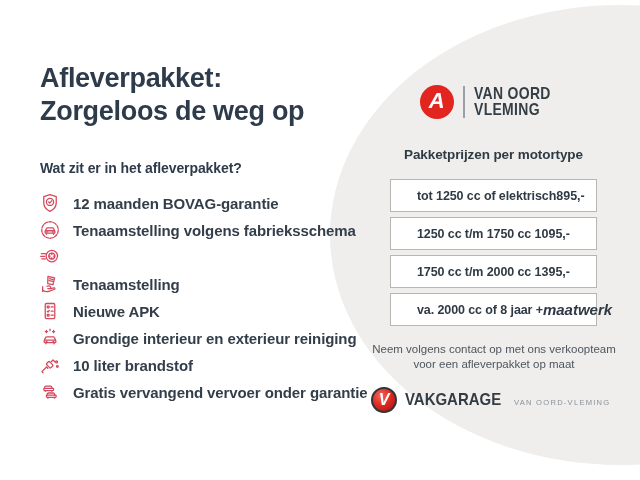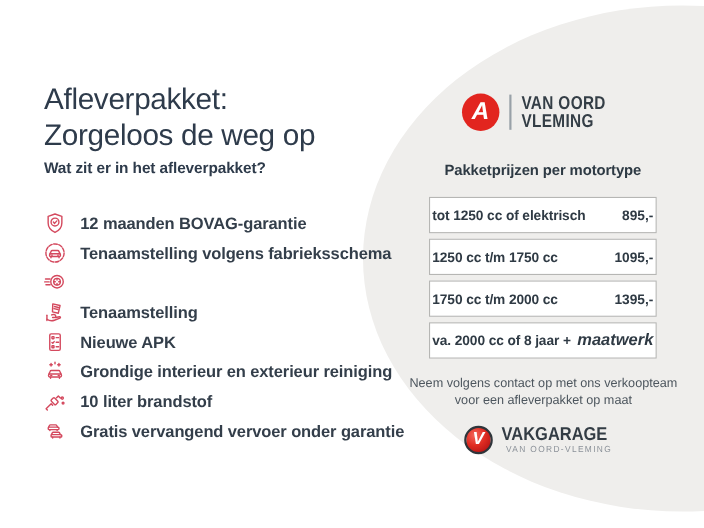--- a/index.html
+++ b/index.html
@@ -16,26 +16,26 @@
   .stage{
     position:relative;width:640px;height:480px;background:#ffffff;
     overflow:hidden;font-family:"Liberation Sans",sans-serif;margin:0 auto;
   }
   .blob{
     position:absolute;left:330px;top:5px;width:580px;height:460px;
     border-radius:50%;background:var(--panel-bg);
   }
   
   .title{
-    position:absolute;left:40px;top:74px;width:300px;
-    font-size:27px;font-weight:normal;line-height:33px;color:var(--dark);
+    position:absolute;left:40px;top:62px;width:300px;
+    font-size:27px;font-weight:bold;line-height:33px;color:var(--dark);
     letter-spacing:-0.3px;
   }
   .subtitle{
-    position:absolute;left:40px;top:144px;width:300px;
+    position:absolute;left:40px;top:160px;width:300px;
     font-size:14px;font-weight:bold;color:var(--dark);letter-spacing:-0.1px;
   }
   .features{
     position:absolute;left:38px;top:192px;display:flex;flex-direction:column;gap:5px;
   }
   .feature-row{display:flex;align-items:center;height:22px;}
   .feature-icon{width:24px;height:22px;color:var(--accent);flex:0 0 24px;display:flex;align-items:center;justify-content:center;}
   .feature-icon svg{width:22px;height:22px;}
   .feature-label{
     margin-left:11px;font-size:15px;font-weight:bold;color:#333e4a;
@@ -61,41 +61,41 @@
   }
   .panel-title{
     position:absolute;left:380px;top:147px;width:227px;text-align:center;
     font-size:13.5px;font-weight:bold;color:#2e3a44;letter-spacing:-0.1px;
   }
   .prices{
     position:absolute;left:390px;top:179px;display:flex;flex-direction:column;gap:5px;
   }
   .price-row{
     width:207px;height:33px;background:#ffffff;border:1px solid var(--box-border);
-    display:flex;align-items:center;justify-content:space-between;padding:0 2px;
+    display:flex;align-items:center;justify-content:space-between;padding:0 26px;
   }
   .price-label{font-size:12.5px;font-weight:bold;color:#2f3a44;letter-spacing:-0.1px;white-space:nowrap;}
   .price-value{font-size:12.5px;font-weight:bold;color:#2f3a44;white-space:nowrap;}
   .price-value.small{font-size:15px;font-style:italic;}
   .contact{
     position:absolute;left:368px;top:342px;width:252px;text-align:center;
     font-size:11.5px;color:var(--muted);line-height:15px;
   }
   .vak-row{
     position:absolute;left:390px;top:386px;width:207px;height:28px;
     display:flex;align-items:center;justify-content:center;gap:8px;
   }
   .vak-circle{
     width:26px;height:26px;border-radius:50%;flex:0 0 26px;
     background:radial-gradient(circle at 35% 30%,#f4675c 0%,#e02c22 45%,#a50c10 100%);
     border:2px solid #2f353b;
     color:#fff;display:flex;align-items:center;justify-content:center;
     font-weight:bold;font-style:italic;font-size:16px;line-height:1;
   }
-  .vak-names{display:flex;flex-direction:column;align-items:center;}
+  .vak-names{display:flex;flex-direction:row;align-items:flex-end;}
   .vak-name{
     font-size:17px;font-weight:bold;color:#333c44;line-height:14px;
     transform:scaleX(0.88);transform-origin:left center;white-space:nowrap;
   }
   .vak-subname{
     font-size:8px;color:var(--sub-gray);letter-spacing:1.3px;margin-top:2px;
     transform:scaleX(0.95);transform-origin:left center;white-space:nowrap;
   }
   .svg-defs{position:absolute;width:0;height:0;overflow:hidden;}
 </style>

